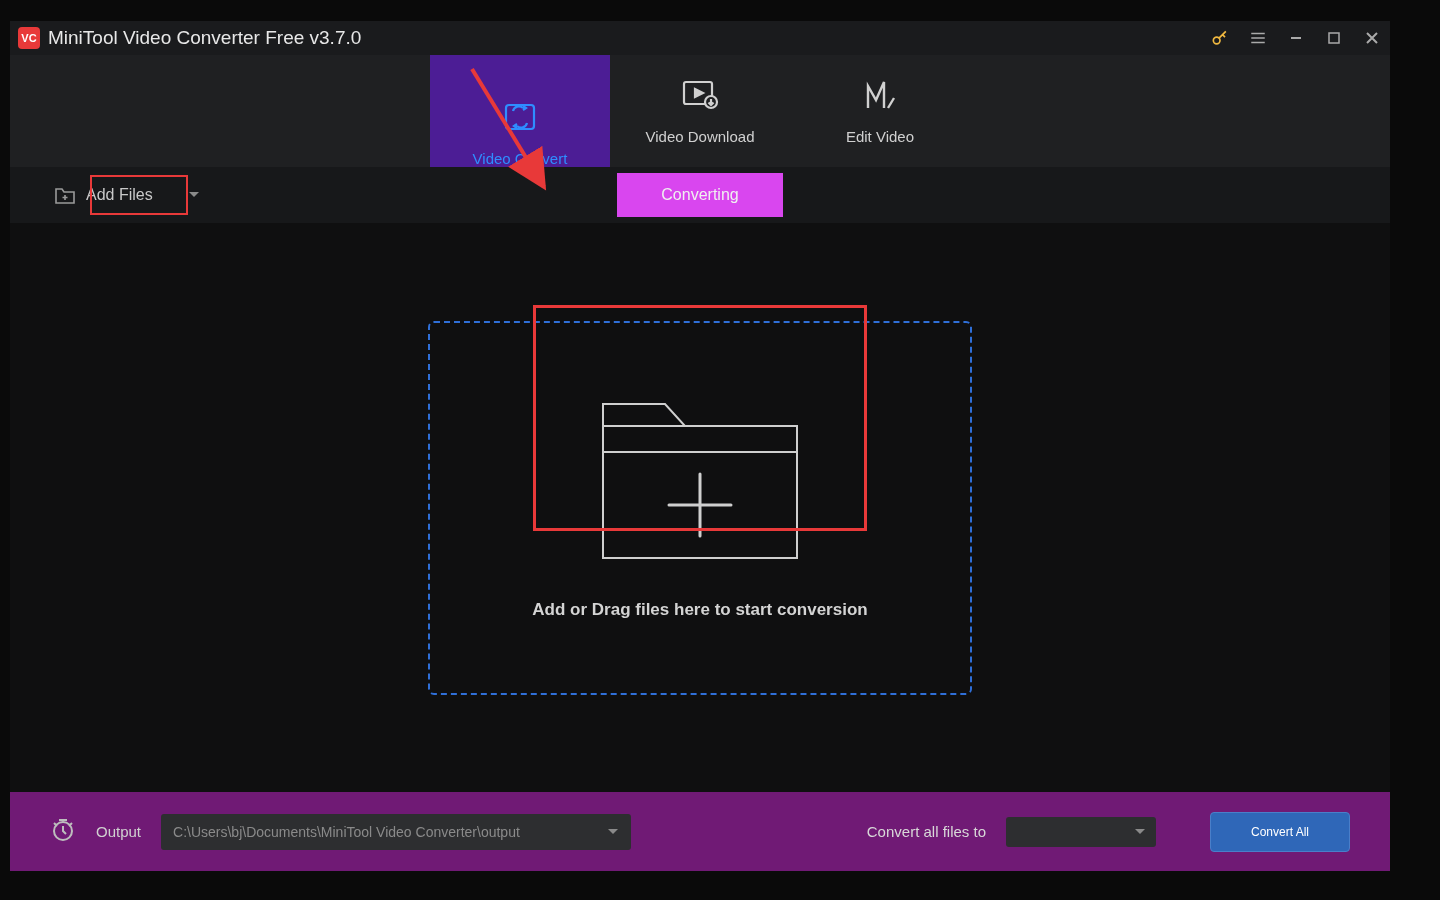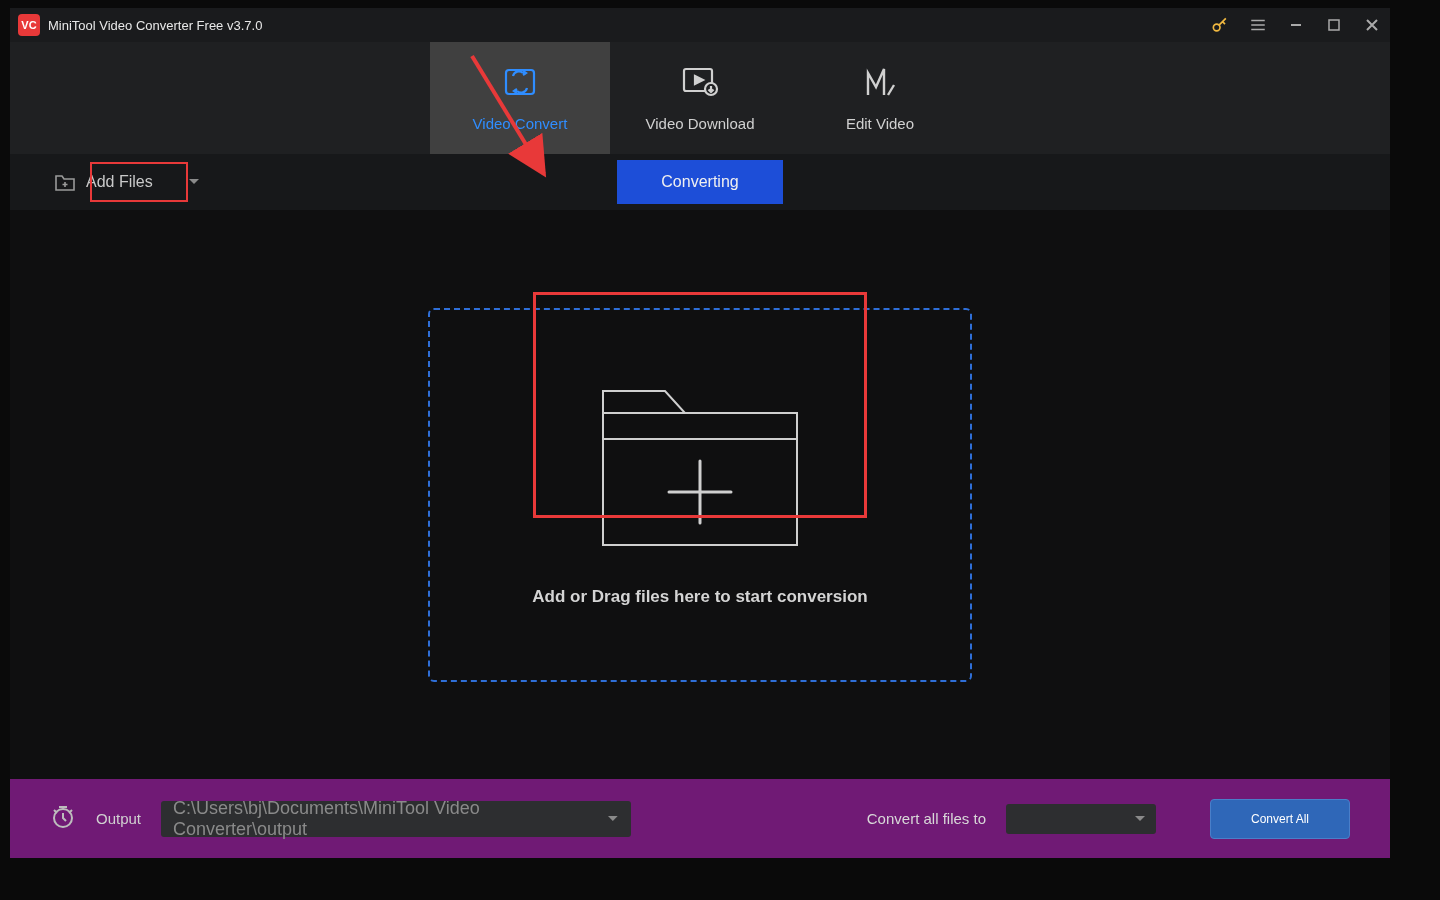--- a/index.html
+++ b/index.html
@@ -1,52 +1,52 @@
 <!DOCTYPE html>
 <html><head>
 <meta charset="utf-8">
 <style>
 * { margin: 0; padding: 0; box-sizing: border-box; font-family: -apple-system, "Segoe UI", Arial, sans-serif; }
 body { background: #0a0a0a; width: 1440px; height: 900px; overflow: hidden; color: #ccc; position: relative; }
 
-.window { position: absolute; left: 10px; top: 8px; width: 1380px; height: 850px; background: #1a1b1d; border-radius: 4px; display: flex; flex-direction: column; }
+.window { position: absolute; left: 10px; top: 21px; width: 1380px; height: 850px; background: #1a1b1d; border-radius: 4px; display: flex; flex-direction: column; }
 
 
 .titlebar { height: 34px; display: flex; align-items: center; padding: 0 8px; background: #1a1b1d; }
 .app-logo { width: 22px; height: 22px; background: #e83939; border-radius: 4px; display: flex; align-items: center; justify-content: center; font-size: 11px; font-weight: bold; color: #fff; margin-right: 8px; }
-.app-title { font-size: 13px; color: #e8e8e8; flex: 1; }
+.app-title { font-size: 19px; color: #e8e8e8; flex: 1; }
 .title-controls { display: flex; gap: 18px; align-items: center; }
 .title-btn { width: 20px; height: 20px; display: flex; align-items: center; justify-content: center; cursor: pointer; }
 
 
 .mainnav { height: 112px; background: #1f2022; display: flex; justify-content: center; gap: 0; }
 .navitem { width: 180px; display: flex; flex-direction: column; align-items: center; justify-content: center; gap: 16px; cursor: pointer; color: #d0d0d0; font-size: 15px; }
-.navitem.active { background: #404040; color: #2f8dff; }
+.navitem.active { background: #4c1d95; color: #2f8dff; justify-content: flex-end; }
 .navitem.active svg { stroke: #2f8dff; }
 .navicon { height: 34px; display:flex; align-items:center; }
 
 
 .subbar { height: 56px; background: #17181a; display: flex; align-items: center; position: relative; }
 .addfiles-btn { margin-left: 36px; height: 38px; display: inline-flex; align-items: center; gap: 10px; color: #c9c9c9; font-size: 16px; cursor: pointer; padding: 4px 8px; }
 .addfiles-border { position:absolute; left:80px; top:8px; width:98px; height:40px; border:2px solid #e83939; pointer-events:none; }
 .dropdown-trig { margin-left: 26px; cursor:pointer; }
 .subtabs { position: absolute; left: 50%; transform: translateX(-50%); display: flex; }
 .subtab { width: 166px; height: 44px; display: flex; align-items: center; justify-content: center; font-size: 16px; color: #8a8a8a; background: #202123; cursor: pointer; }
-.subtab.active { background: #1d4ed8; color: #f0f0f0; }
+.subtab.active { background: #d946ef; color: #f0f0f0; }
 
 
 .mainarea { flex: 1; background: #0f0f10; display: flex; align-items: center; justify-content: center; position: relative; }
 .dropzone { width: 544px; height: 374px; border: 2px dashed #2f6fd8; border-radius: 6px; display: flex; flex-direction: column; align-items: center; justify-content: center; gap: 34px; cursor: pointer; font-weight: bold; }
 .droptext { color: #d4d4d4; font-size: 17px; }
 .folder-hl { position:absolute; border:3px solid #e83939; width:334px; height:226px; top:82px; left:50%; transform:translateX(-50%); pointer-events:none; }
 
 
 .bottombar { height: 79px; background: #701a75; display: flex; align-items: center; padding: 4px 40px; gap: 20px; }
 .out-label { color: #d0d0d0; font-size: 15px; }
-.out-path { flex: 0 0 470px; height: 36px; background: #2d2e30; border-radius: 3px; display: flex; align-items: center; padding: 0 12px; color: #8a8a8a; font-size: 18px; justify-content: space-between; cursor:pointer;}
+.out-path { flex: 0 0 470px; height: 36px; background: #2d2e30; border-radius: 3px; display: flex; align-items: center; padding: 0 12px; color: #8a8a8a; font-size: 14px; justify-content: space-between; cursor:pointer;}
 .spacer { flex: 1; }
 .convert-label { color: #d8d8d8; font-size: 15px; }
 .format-select { width: 150px; height: 30px; background: #2d2e30; border-radius: 3px; display: flex; align-items: center; justify-content: flex-end; padding-right: 10px; cursor:pointer; }
 .convert-all-btn { width: 140px; height: 40px; background: #2f67b8; border: 1px solid #4a7fc9; color: #fff; border-radius: 4px; display:flex; align-items:center; justify-content:center; font-size:12px; cursor:pointer; margin-left: 34px;}
 
 
 .arrow-svg { position:absolute; left:454px; top:40px; pointer-events:none; }
 </style>
 </head>
 <body>

